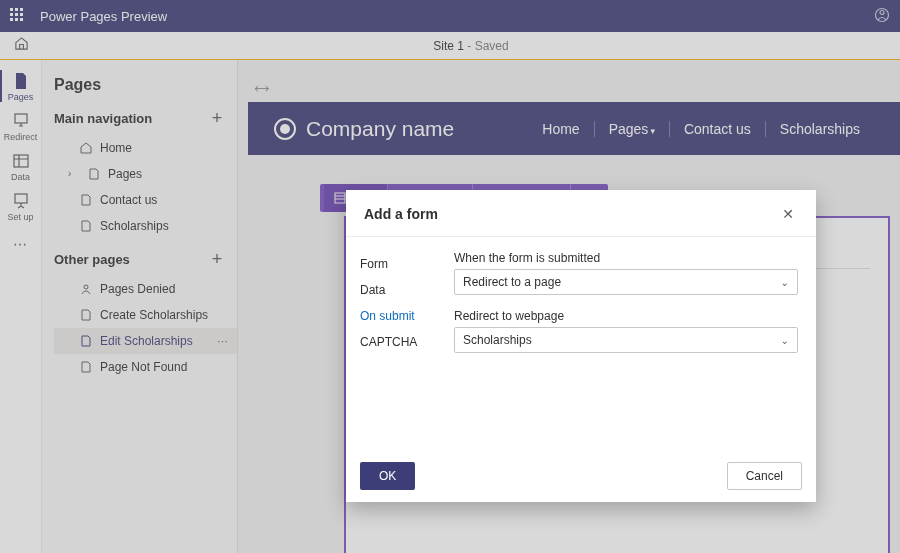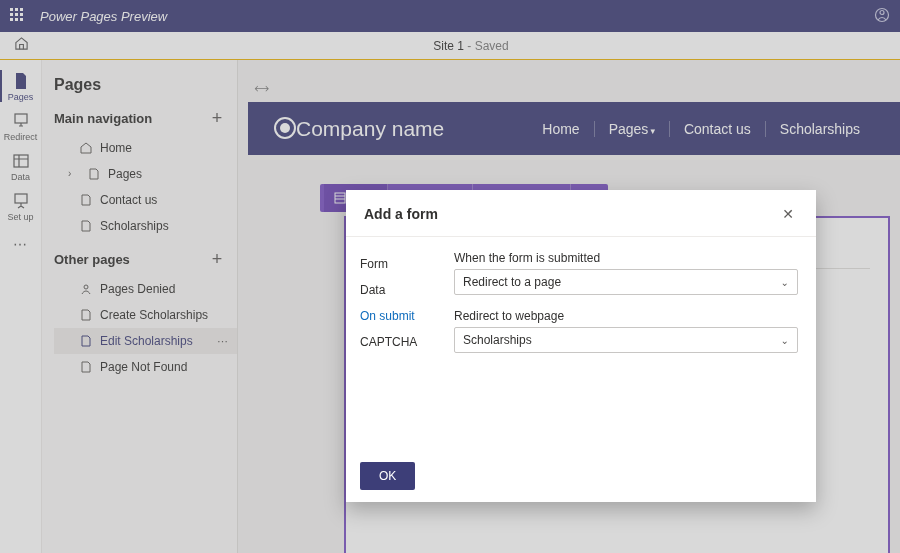--- a/index.html
+++ b/index.html
@@ -1,19 +1,19 @@
 <!DOCTYPE html>
 <html><head>
 <meta charset="utf-8">
 <style>
   * { box-sizing: border-box; margin: 0; padding: 0; font-family: "Segoe UI", -apple-system, sans-serif; }
   html, body { width: 900px; height: 553px; overflow: hidden; background: #faf9f8; }
 
   
-  .topbar { height: 32px; background: #3d3e78; color: #fff; display: flex; align-items: center; padding: 0 10px; position: relative; font-style: italic; }
+  .topbar { height: 32px; background: #3d3e78; color: #fff; display: flex; align-items: center; padding: 0 10px; position: relative; }
   .waffle { width: 16px; height: 16px; display: grid; grid-template-columns: repeat(3,3px); grid-template-rows: repeat(3,3px); gap: 2px; margin-right: 14px; cursor: pointer;}
   .waffle span { background: #fff; width: 3px; height: 3px; }
   .topbar-title { font-size: 13px; font-weight: 500; }
   .topbar-right { position: absolute; right: 10px; top: 7px; }
   .topbar-right svg { width: 16px; height: 16px; }
 
   
   .subheader { height: 28px; background: #fff; border-bottom: 1px solid #eab308; display: flex; align-items: center; }
   .home-icon { width: 42px; text-align: center; }
   .site-info { flex: 1; text-align: center; font-size: 12px; color: #323130; }
@@ -40,21 +40,21 @@
   .navlist li.selected .row-more { display:block; }
   .row-more { display:none; position:absolute; right:8px; color:#605e5c; font-size:11px; letter-spacing:1px;}
   .navlist svg, .navlist .chev { width: 12px; height: 12px; flex-shrink:0; color:#605e5c; }
   .chev { font-size: 10px; }
 
   
   .canvas { position: absolute; top: 60px; left: 238px; right: 0; bottom: 0; background: #f3f2f1; }
   .canvas-inner { position: absolute; top: 14px; left: 10px; right: 0; }
   .resize-icon { position:absolute; top: 20px; left: 18px; font-size:14px; color:#7b7b7b; transform: rotate(45deg);}
   .site-header { height: 53px; background: #3d3e78; display: flex; align-items: center; padding: 0 26px; color: #fff; margin-top: 28px;}
-  .site-logo { display:flex; }
+  .site-logo { display:flex; align-items:center; gap:10px; }
   .site-logo-icon { width:22px; height:22px; border:2px solid #fff; border-radius:50%; position:relative;}
   .site-logo-icon::after{content:""; position:absolute; inset:4px; border-radius:50%; background:#fff;}
   .site-logo-text { font-size: 21px; font-weight: 400; }
   .site-nav { margin-left: auto; display: flex; gap: 0; font-size: 14px; }
   .site-nav a { color: #fff; text-decoration: none; padding: 0 14px; border-right: 1px solid rgba(255,255,255,.3); }
   .site-nav a:last-child { border-right: none; }
   .caret { font-size: 9px; margin-left:2px;}
 
   
   .formtoolbar { position: absolute; top: 110px; left: 72px; height: 28px; background: #7b53c4; display: flex; align-items: center; padding: 0 4px; border-radius: 2px;}
@@ -302,14 +302,15 @@
         <label>Redirect to webpage</label>
         <div class="dlg-select">
           <span>Scholarships</span>
           <span class="chev2">⌄</span>
         </div>
       </div>
     </div>
   </div>
   <div class="dlg-foot">
     <button class="btn btn-primary">OK</button>
+    <button class="btn btn-secondary">Cancel</button>
   </div>
 </div>
 
 </body></html>

